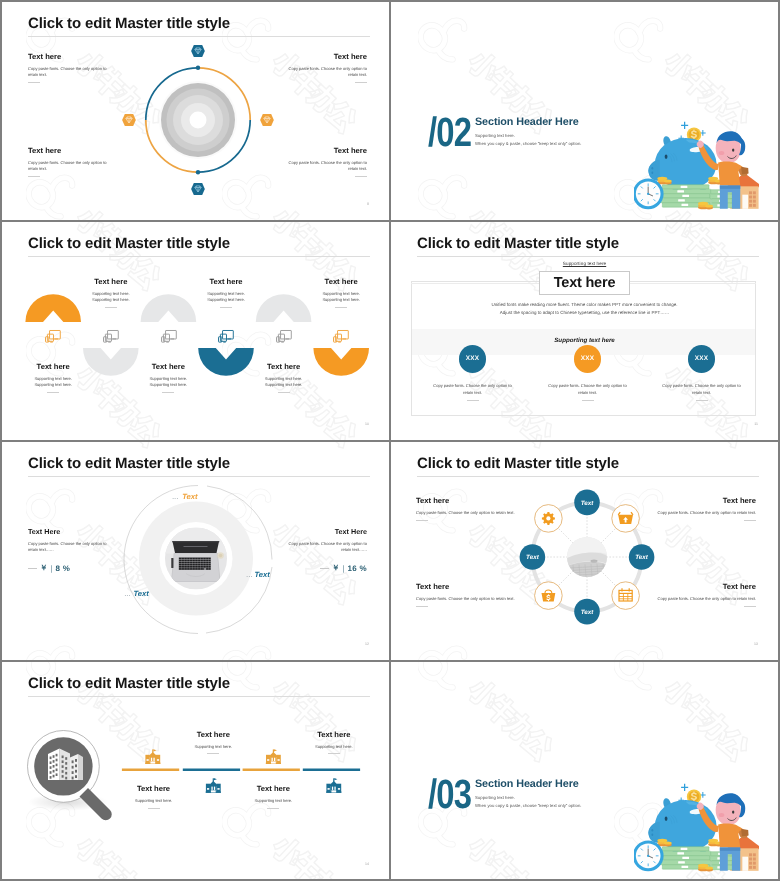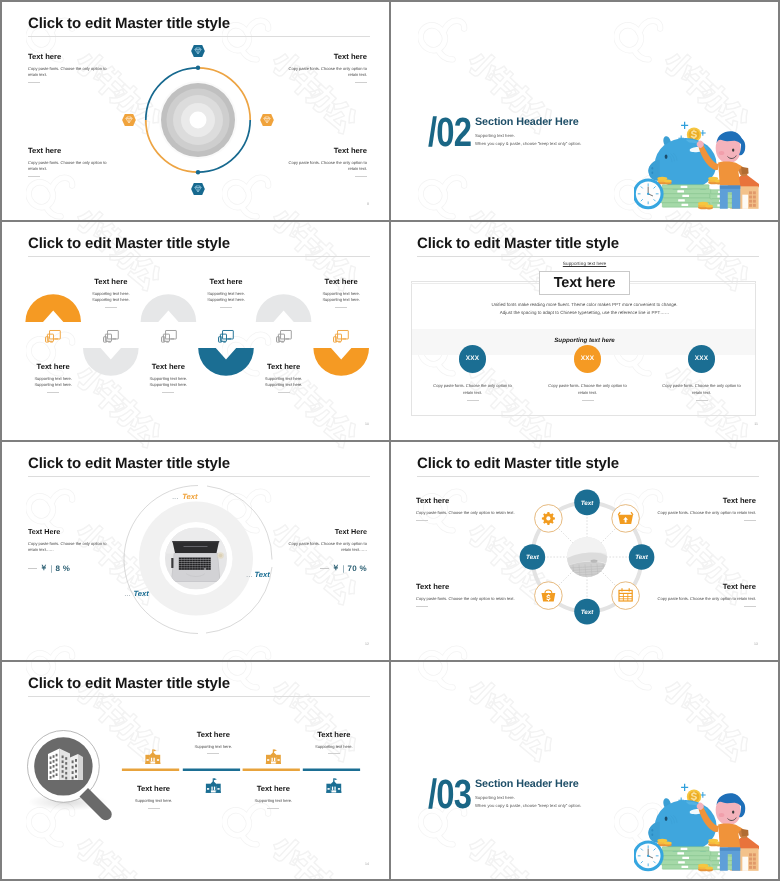--- a/index.html
+++ b/index.html
@@ -524,21 +524,21 @@
       </div>
     </div>
 
     <div class="s5-right">
       <div class="s5-h">Text Here</div>
       <div class="s5-b">Copy paste fonts. Choose the only option to retain text……</div>
       <div class="s5-v">
         <span class="s5-vd"></span>
         <span class="s5-cur">￥</span>
         <span class="s5-bar">|</span>
-        <span class="s5-pct">70 %</span>
+        <span class="s5-pct">16 %</span>
       </div>
     </div>
 
     <div class="pgnum">12</div>
   </div>
 
   <div class="slide" id="sl6" style="left:391px;top:442px;width:387px;height:217px;">
     <div class="s-title">Click to edit Master title style</div>
     <div class="s-rule"></div>
 

